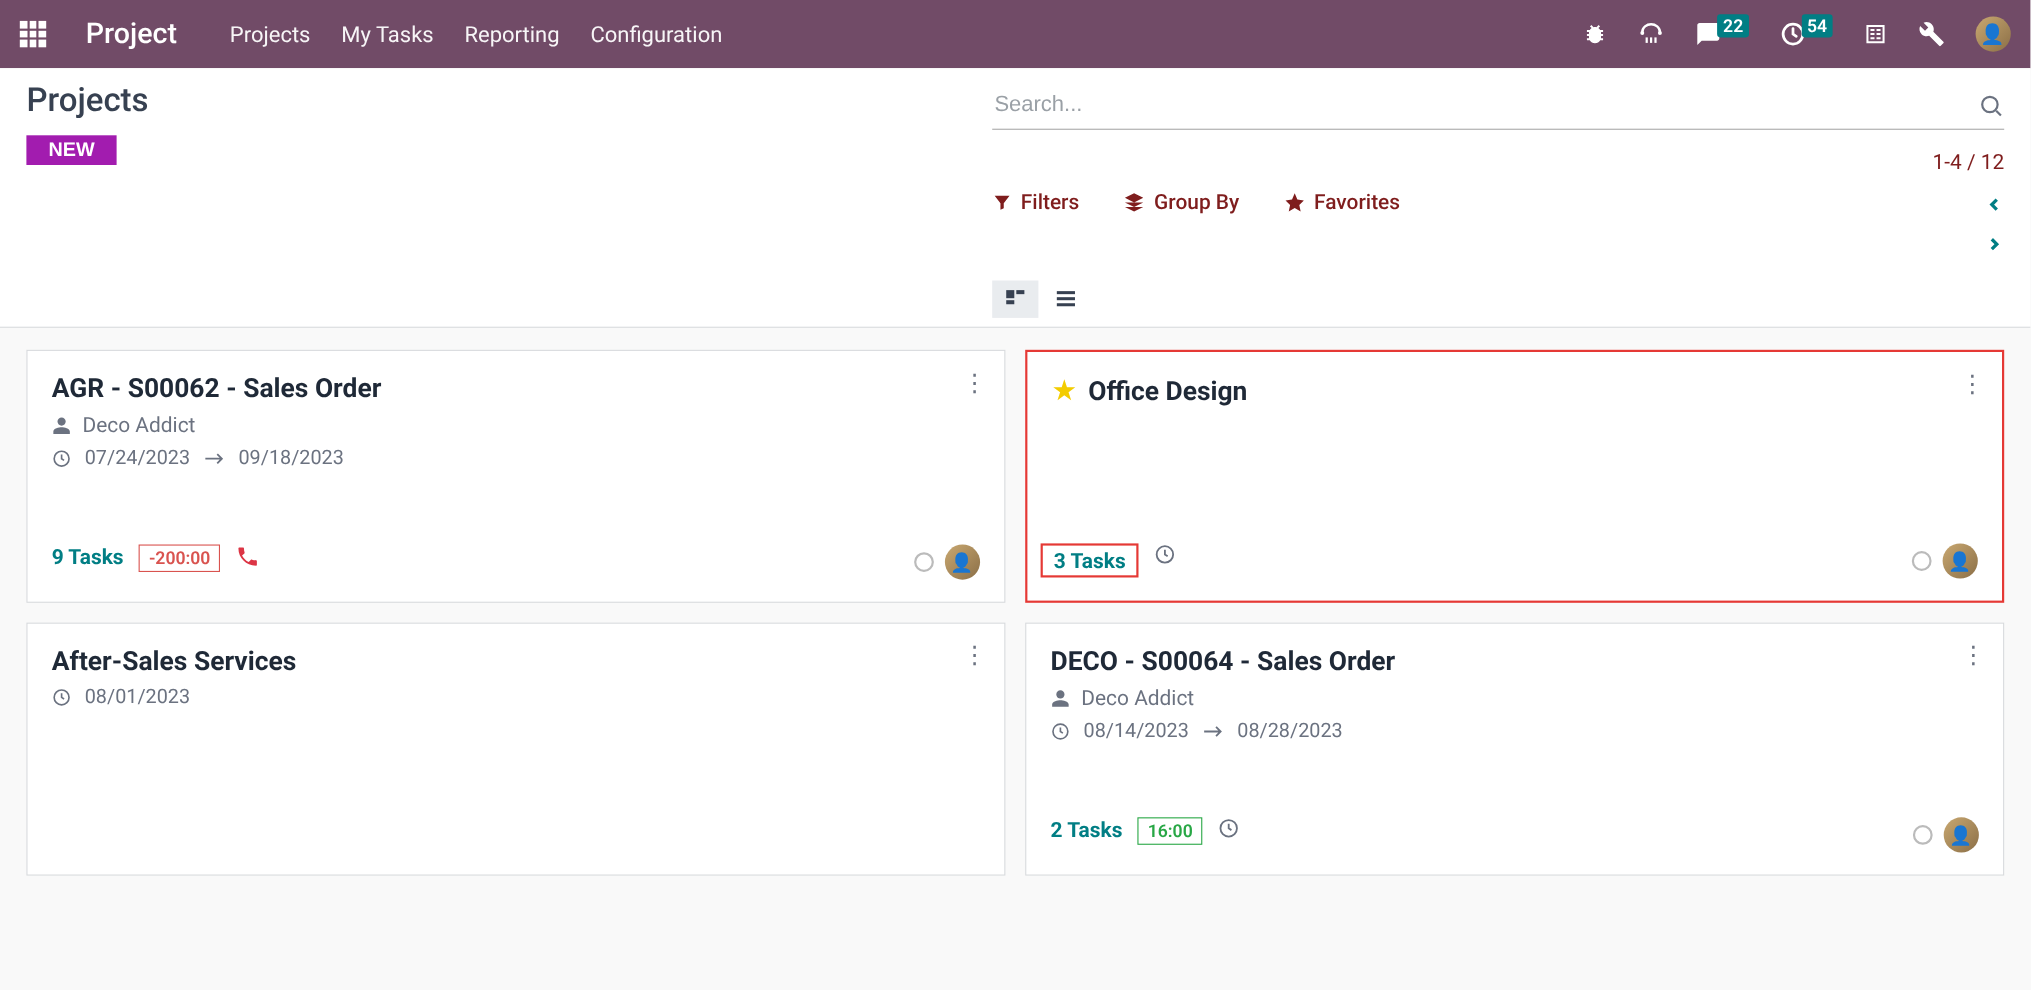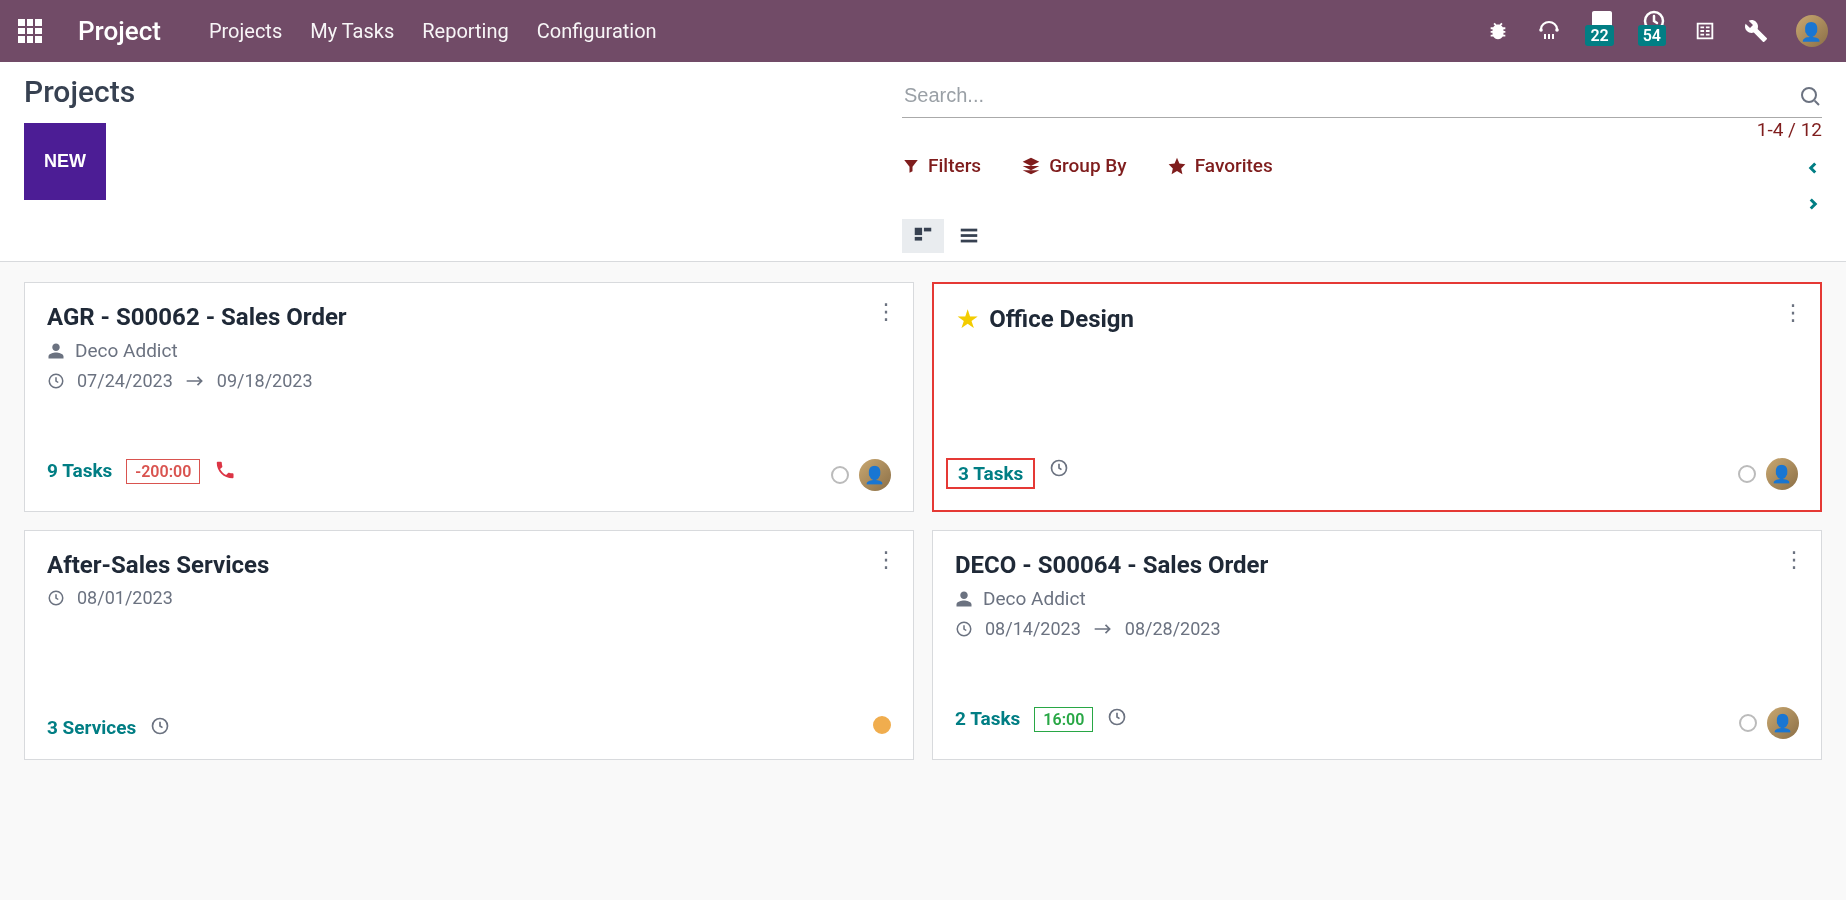--- a/index.html
+++ b/index.html
@@ -6,31 +6,31 @@
 body { font-family: -apple-system, BlinkMacSystemFont, "Segoe UI", Roboto, Helvetica, Arial, sans-serif; background: #f9f9f9; color: #374151; width: 1846px; }
 
 
 .navbar { background: #714B67; height: 62px; display: flex; align-items: center; padding: 0 18px; color: #fff; }
 .nav-left { display: flex; align-items: center; gap: 28px; }
 .apps-icon { width: 24px; height: 24px; display: grid; grid-template-columns: repeat(3,1fr); gap:2px; cursor:pointer; }
 .apps-icon span { background:#fff; width:100%; height:100%; }
 .brand { font-size: 26px; font-weight: 500; margin-left: 8px; margin-right: 20px; }
 .nav-link { color:#fff; font-size: 20px; cursor:pointer; opacity:0.95; }
 .nav-right { margin-left:auto; display:flex; align-items:center; gap:28px; }
-.nav-icon { color:#fff; cursor:pointer; font-size:22px; position:relative; display:flex; align-items:center;flex-direction:column; }
+.nav-icon { color:#fff; cursor:pointer; font-size:22px; position:relative; display:flex; align-items:center; }
 .badge { background:#017E84; color:#fff; font-size:16px; font-weight:600; padding:1px 5px; border-radius:3px; margin-left:-4px; position:relative; top:-8px; }
 .avatar-top { width:32px; height:32px; border-radius:50%; background:linear-gradient(135deg,#c9a871 0%, #8b6f47 100%); cursor:pointer; display:flex; align-items:center; justify-content:center; font-size:18px;}
 
 
 .control-panel { background:#fff; padding:12px 24px 8px 24px; border-bottom:1px solid #d8dadd; }
 .cp-row { display:flex; justify-content:space-between; align-items:flex-start; }
 .cp-left { display:flex; flex-direction:column; gap:14px; }
 .breadcrumb-title { font-size:30px; font-weight:500; color:#374151; }
-.btn-new { background:#4c1d95; color:#fff; border:none; padding:28px 20px; font-size:18px; font-weight:600; cursor:pointer; width:fit-content; }
-.cp-right { flex:1; max-width: 920px; display:flex; flex-direction:column; gap:0; }
+.btn-new { background:#a21caf; color:#fff; border:none; padding:3px 20px; font-size:18px; font-weight:600; cursor:pointer; width:fit-content; }
+.cp-right { flex:1; max-width: 920px; display:flex; flex-direction:column; gap:18px; }
 .search-row { display:flex; align-items:center; border-bottom:1px solid #aaa; padding:4px 0; }
 .search-input { flex:1; border:none; outline:none; font-size:20px; padding:6px 2px; color:#374151; }
 .search-input::placeholder { color:#9aa0a6; font-style: normal; }
 .search-icon { color:#6b7280; cursor:pointer; }
 .filter-row { display:flex; align-items:center; gap:40px; color:#7f1d1d; font-size:19px; }
 .filter-item { display:flex; align-items:center; gap:8px; cursor:pointer; font-weight:500; }
 .pager { margin-left:auto; display:flex; align-items:flex-end; gap:18px; font-size:19px;flex-direction:column; }
 .pager-arrow { cursor:pointer; color:#017E84; font-weight:bold; }
 .view-switch { display:flex; gap:4px; margin-top:6px; }
 .view-btn { padding:6px 10px; cursor:pointer; display:flex; align-items:center; justify-content:center; }
@@ -264,32 +264,20 @@
     <div class="card-title-row">
       <div class="card-title">After-Sales Services</div>
     </div>
     <div class="card-dates">
       <svg width="18" height="18" viewBox="0 0 24 24" fill="none" stroke="#6b7280" stroke-width="2">
           <circle cx="12" cy="12" r="9"></circle>
           <path d="M12 7v5l3 2"></path>
         </svg>
       <span>08/01/2023</span>
     </div>
-    <div class="card-footer">
-      <span class="task-link">3 Services</span>
-      <span class="clock-foot">
-        <svg width="20" height="20" viewBox="0 0 24 24" fill="none" stroke="#6b7280" stroke-width="2">
-            <circle cx="12" cy="12" r="9"></circle>
-            <path d="M12 7v5l3 2"></path>
-          </svg>
-      </span>
-      <div class="footer-right">
-        <div class="status-dot orange"></div>
-      </div>
-    </div>
   </div>
 
   <div class="card">
     <div class="card-kebab">⋮</div>
     <div class="card-title-row">
       <div class="card-title">DECO - S00064 - Sales Order</div>
     </div>
     <div class="card-sub">
       <svg width="18" height="18" viewBox="0 0 24 24" fill="#6b7280">
           <path d="M12 12c2.7 0 5-2.3 5-5s-2.3-5-5-5-5 2.3-5 5 2.3 5 5 5zm0 2c-3.3 0-10 1.7-10 5v3h20v-3c0-3.3-6.7-5-10-5z"></path>

